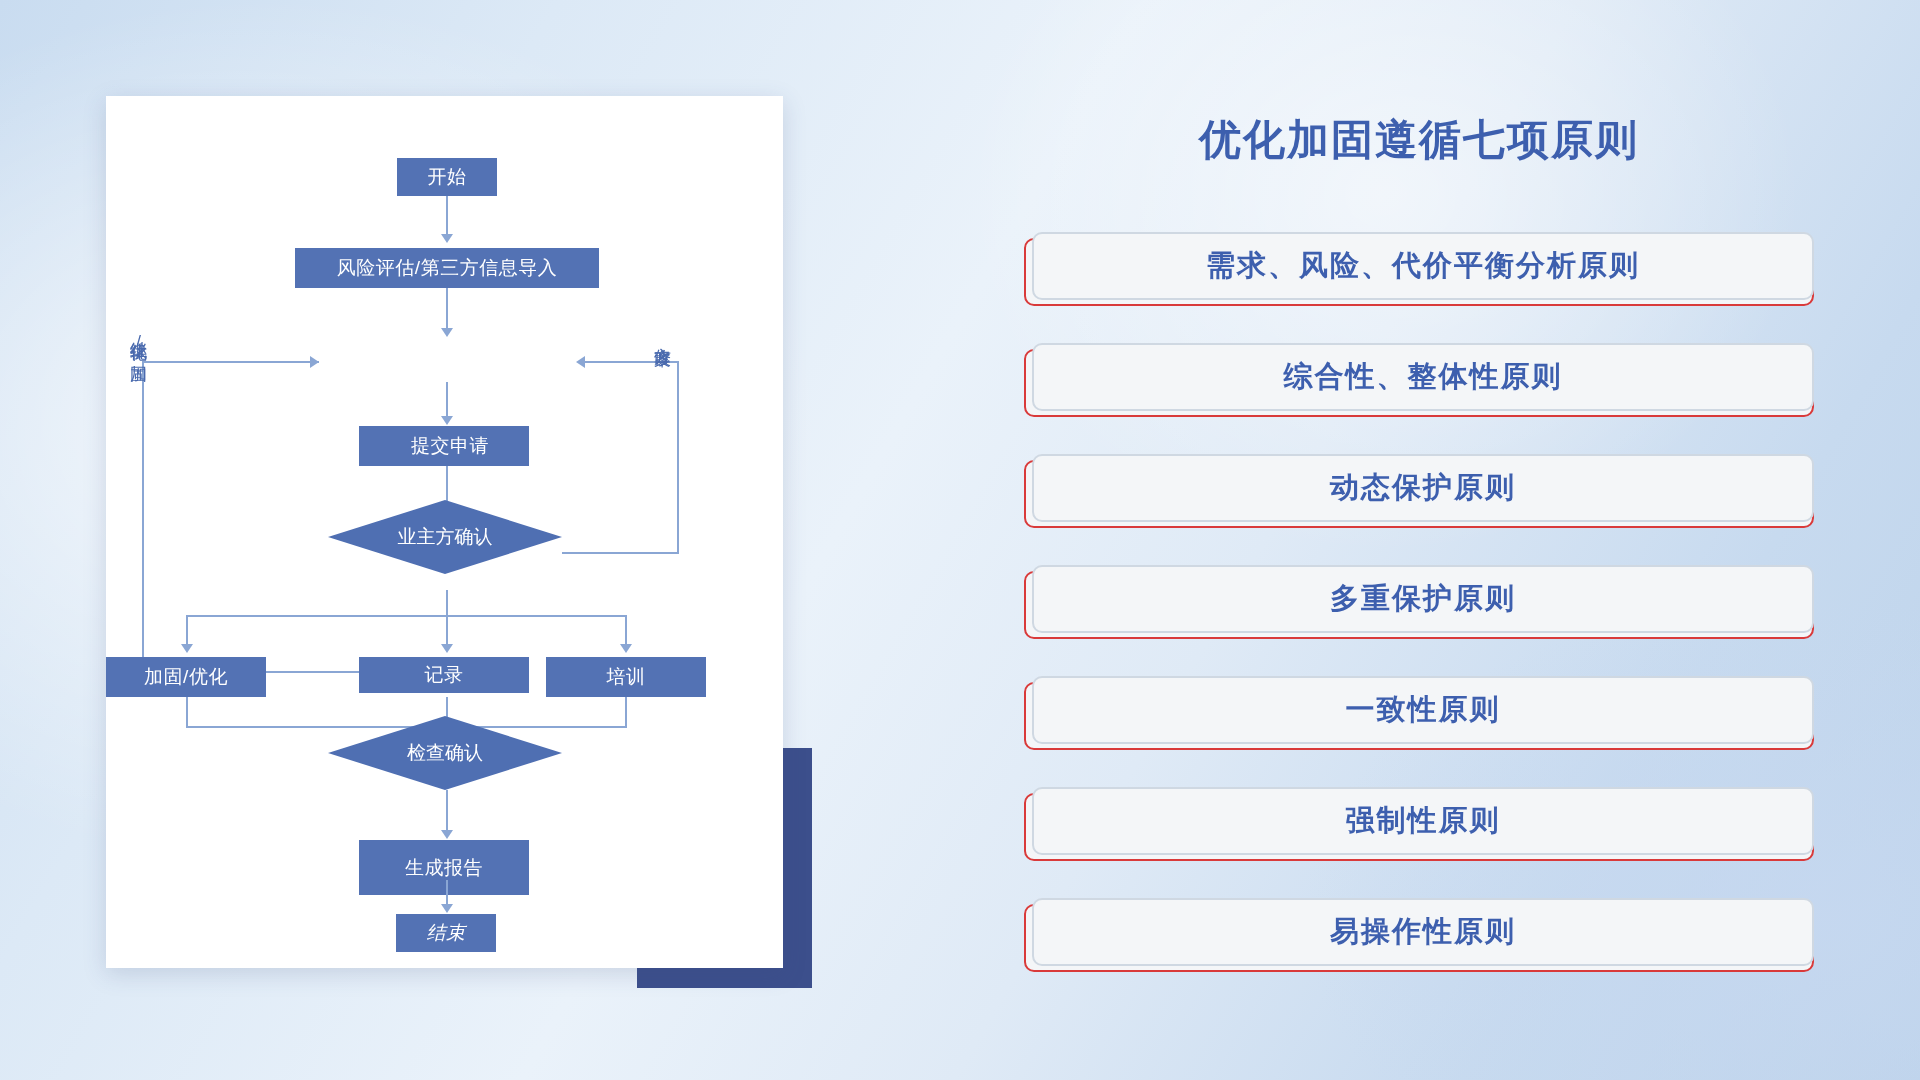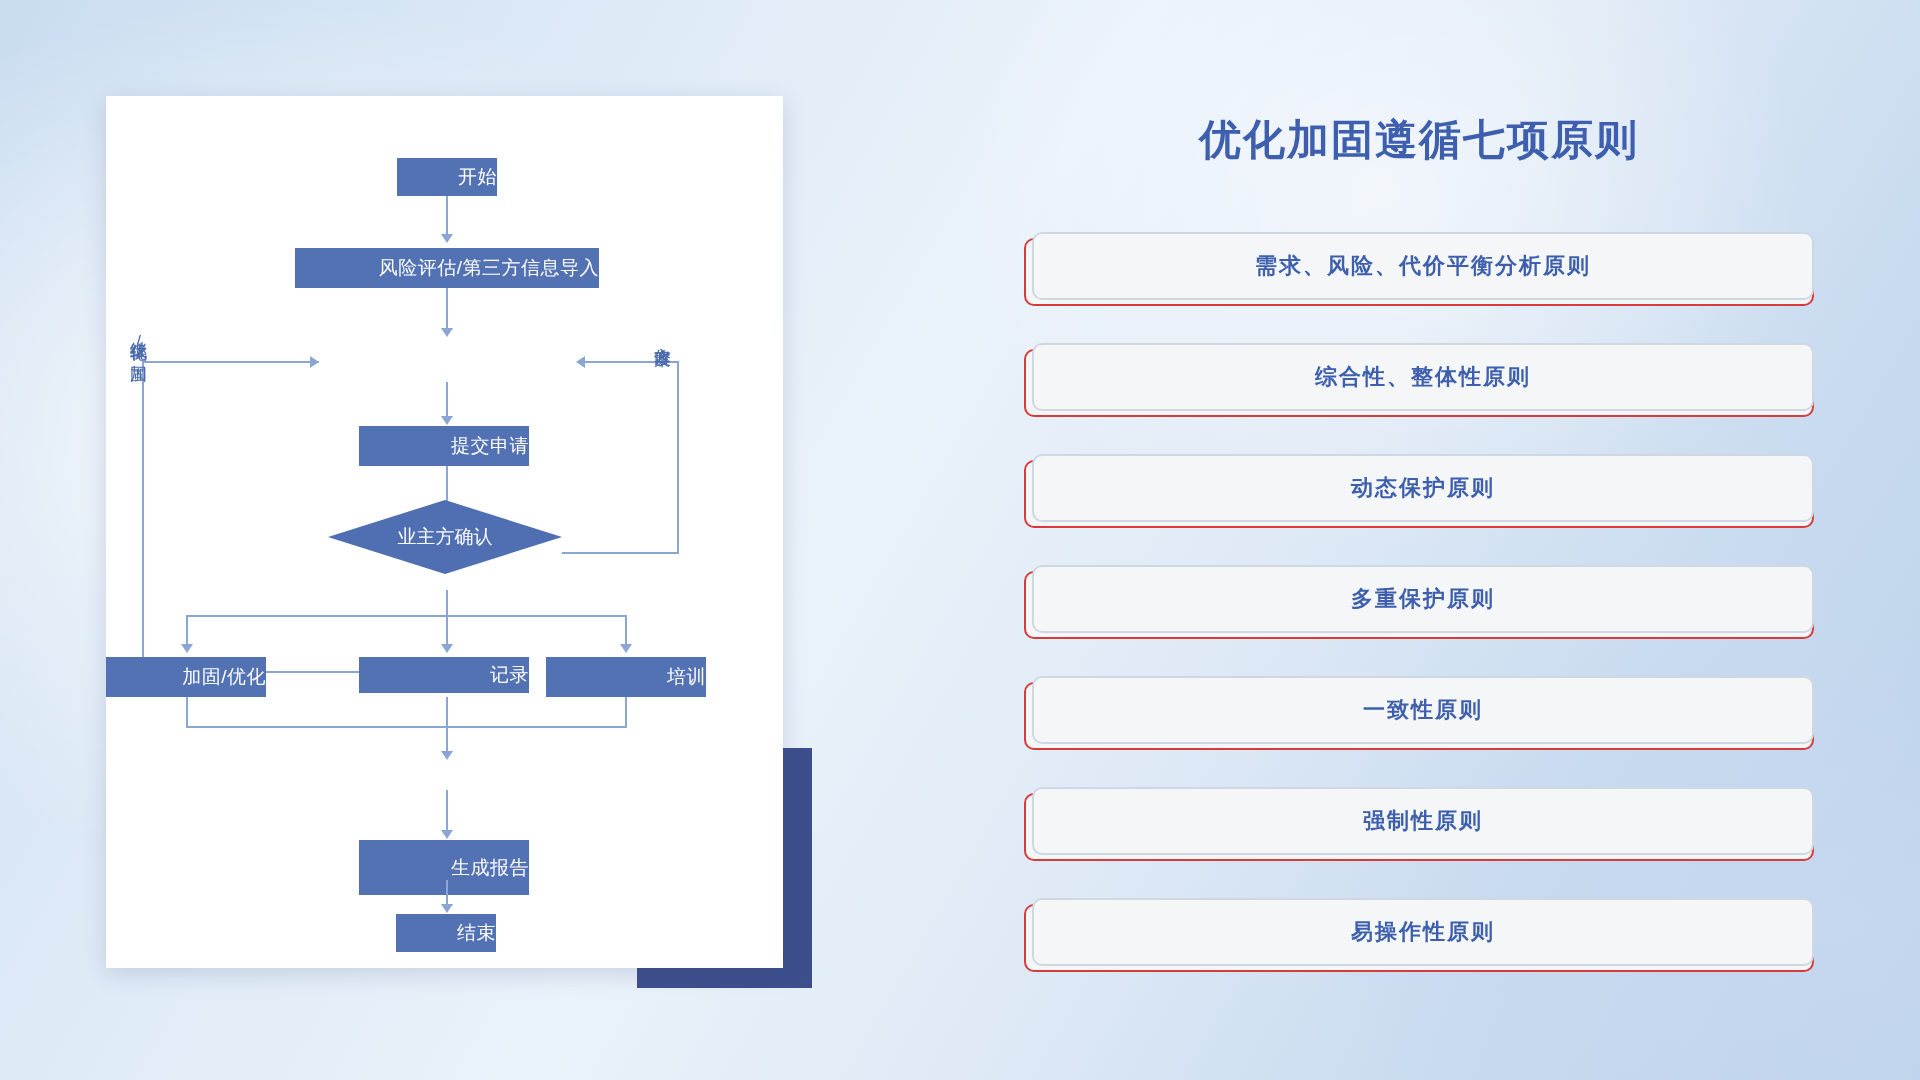--- a/index.html
+++ b/index.html
@@ -42,21 +42,21 @@
     inset: 0;
   }
   .node {
     position: absolute;
     box-sizing: border-box;
     background: #5372b4;
     color: #ffffff;
     font-size: 19px;
     display: flex;
     align-items: center;
-    justify-content: flex-end;
+    justify-content: center;
     white-space: nowrap;
     letter-spacing: 0.5px;
   }
 
   .diamond-wrap {
     position: absolute;
     display: flex;
     align-items: center;
     justify-content: center;
   }
@@ -130,21 +130,21 @@
     width: 790px;
     height: 68px;
     box-sizing: border-box;
     background: #f4f6f8;
     border: 2px solid #d93a3a;
     border-radius: 10px;
     display: flex;
     align-items: center;
     justify-content: center;
     color: #3d5fae;
-    font-size: 22px;
+    font-size: 29px;
     font-weight: bold;
     letter-spacing: 2px;
   }
   .pill .inner {
     position: absolute;
     left: 6px; top: -8px;
     width: 782px;
     height: 68px;
     box-sizing: border-box;
     background: #f4f6f8;
@@ -222,31 +222,35 @@
 
     <div class="vline" style="left:80px; top:601px; height:30px;"></div>
     <div class="vline" style="left:340px; top:601px; height:30px;"></div>
     <div class="vline" style="left:519px; top:601px; height:30px;"></div>
     <div class="hline" style="left:80px; top:630px; width:441px;"></div>
     <div class="vline" style="left:340px; top:630px; height:30px;"></div>
     <div class="arrow-down" style="left:335px; top:655px;"></div>
 
     <div class="diamond-wrap" style="left:222px; top:608px; width:234px; height:74px;" style2="">
     </div>
+    <div class="diamond-wrap" style="left:222px; top:620px; width:234px; height:74px;">
+      <div class="dshape"></div>
+      <div class="dlabel">检查确认</div>
+    </div>
 
     <div class="vline" style="left:340px; top:694px; height:44px;"></div>
     <div class="arrow-down" style="left:335px; top:734px;"></div>
 
     <div class="node" style="left:253px; top:744px; width:170px; height:55px;">
       <span>生成报告</span>
     </div>
     <div class="vline" style="left:340px; top:784px; height:28px;"></div>
     <div class="arrow-down" style="left:335px; top:808px;"></div>
 
-    <div class="node" style="left:290px; top:818px; width:100px; height:38px;">
+    <div class="node" style="left:290px; top:818px; width:100px; height:38px;font-style:italic;">
       <span>结束</span>
     </div>
 
   </div>
 </div>
 
 <div class="right-title">优化加固遵循七项原则</div>
 
 <div class="pill" style="top:238px;">
   <div class="inner">

